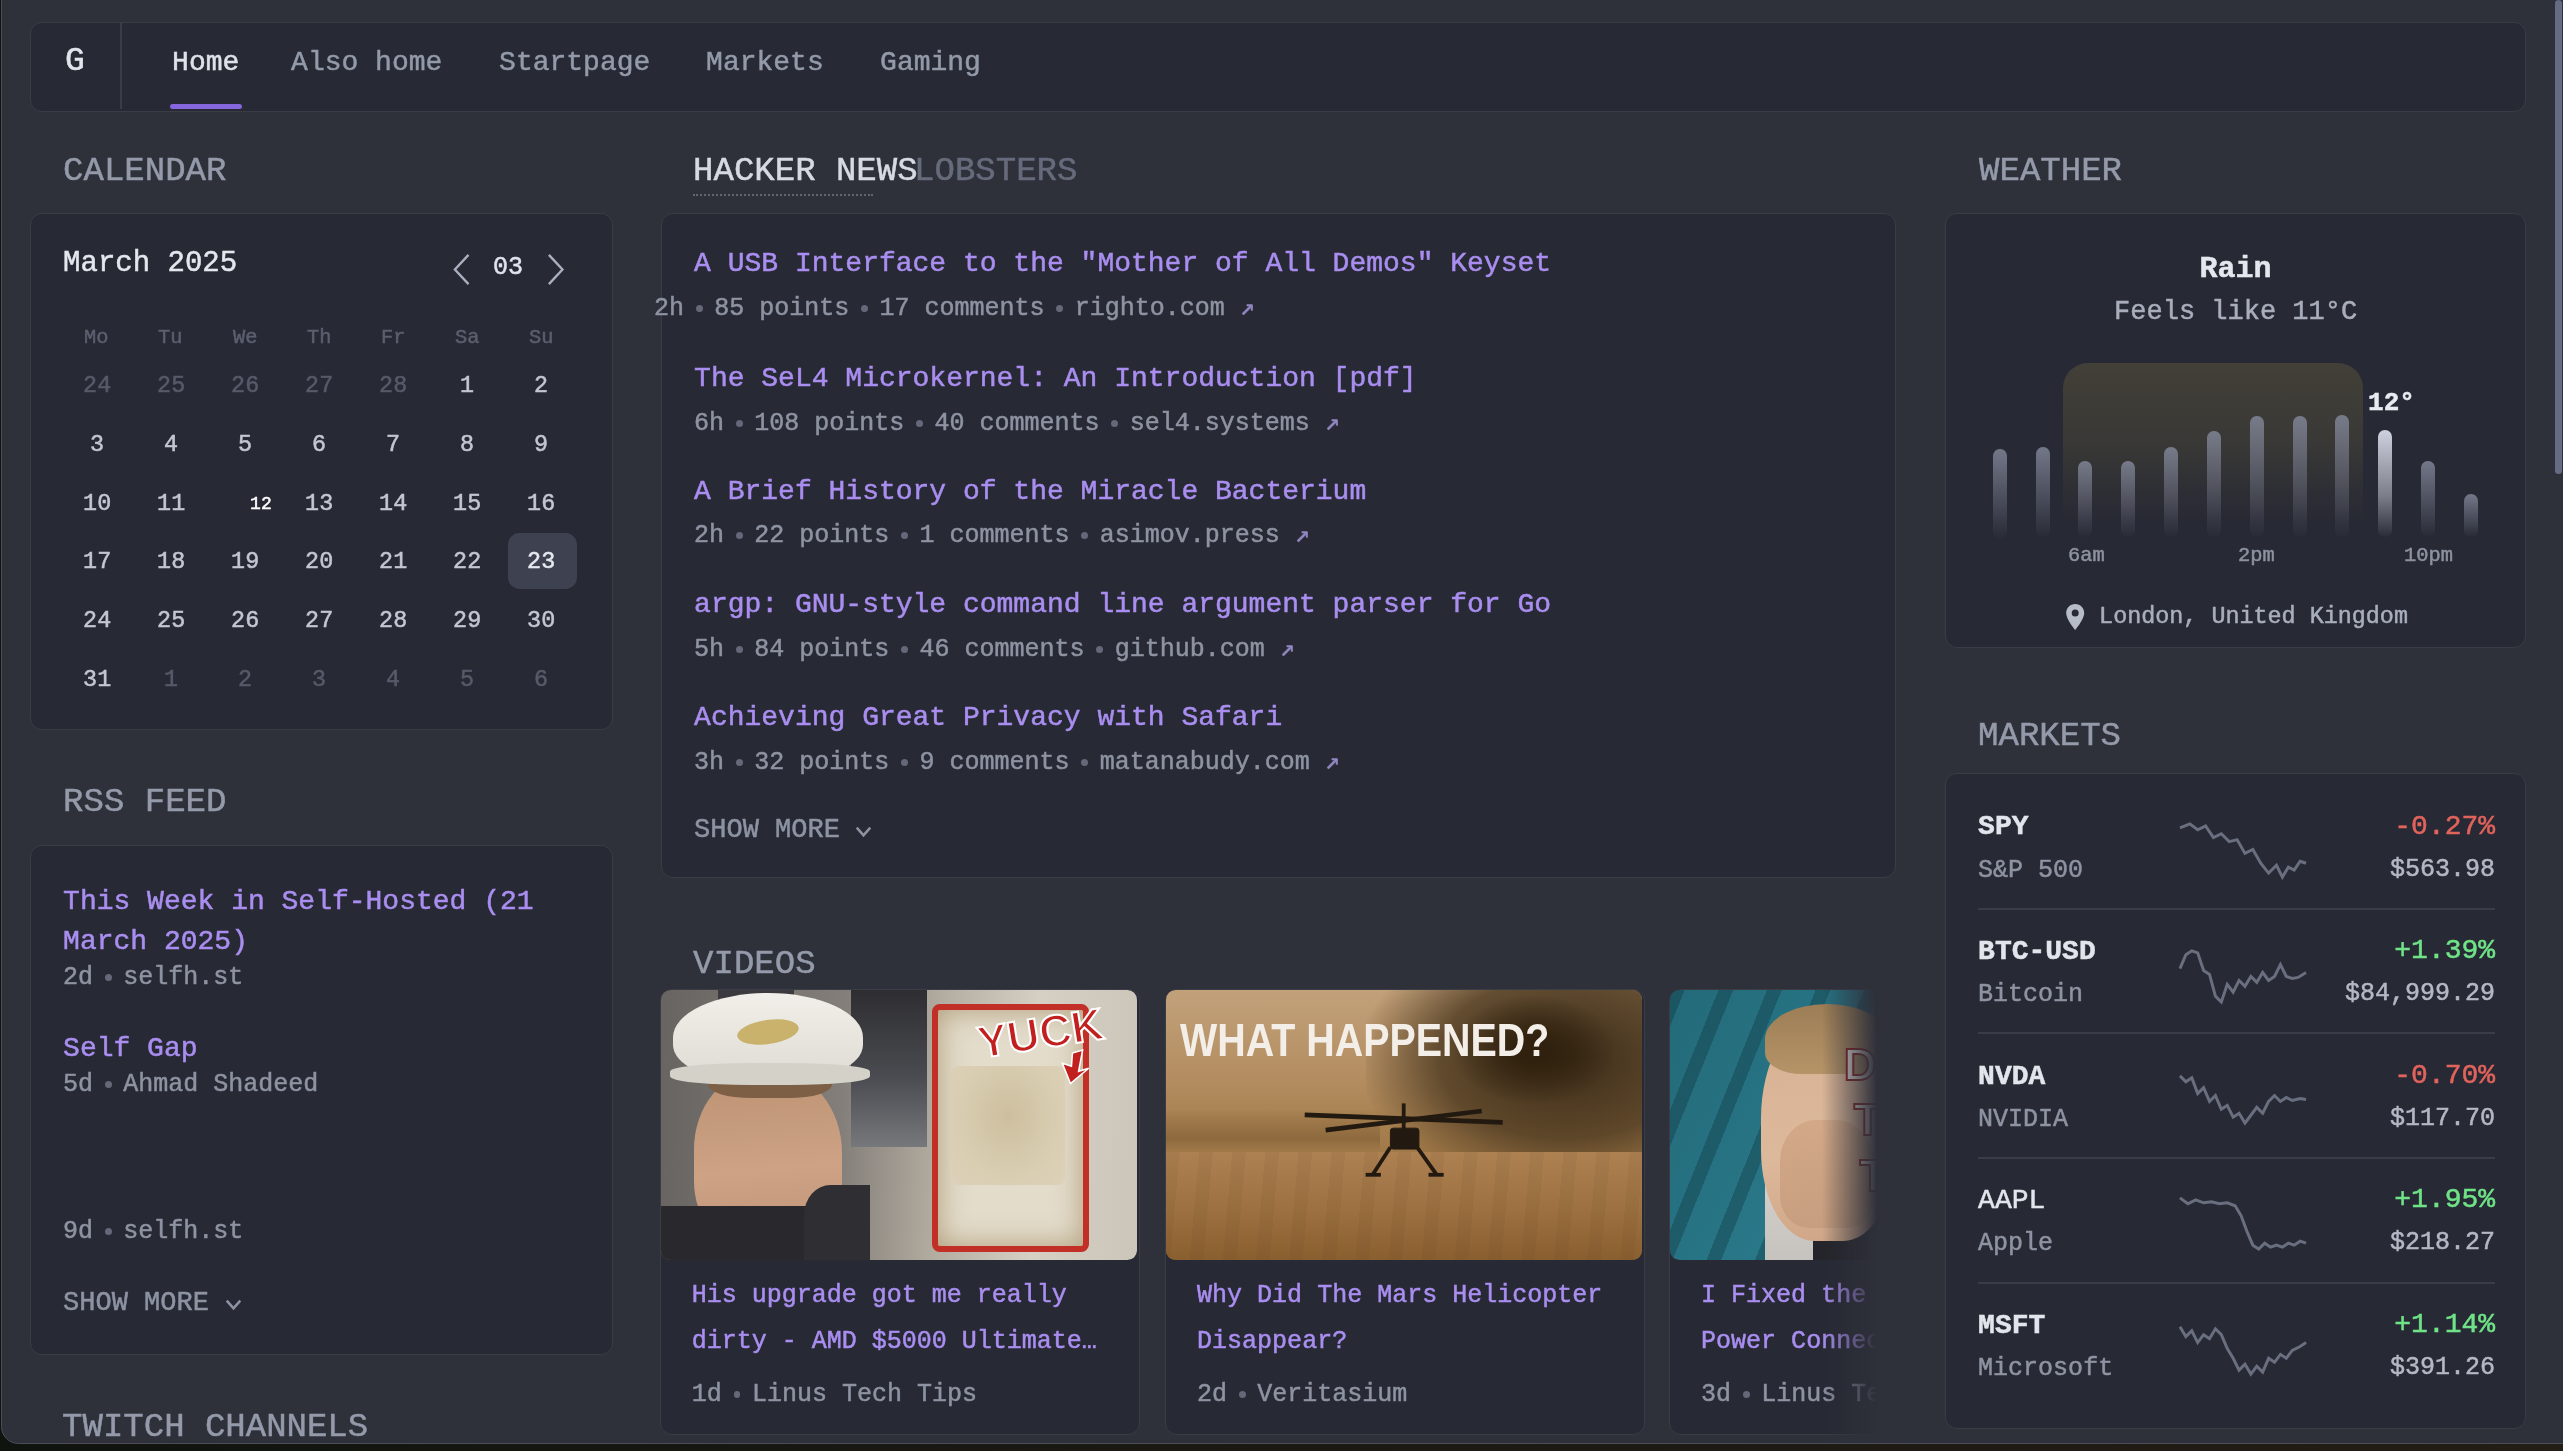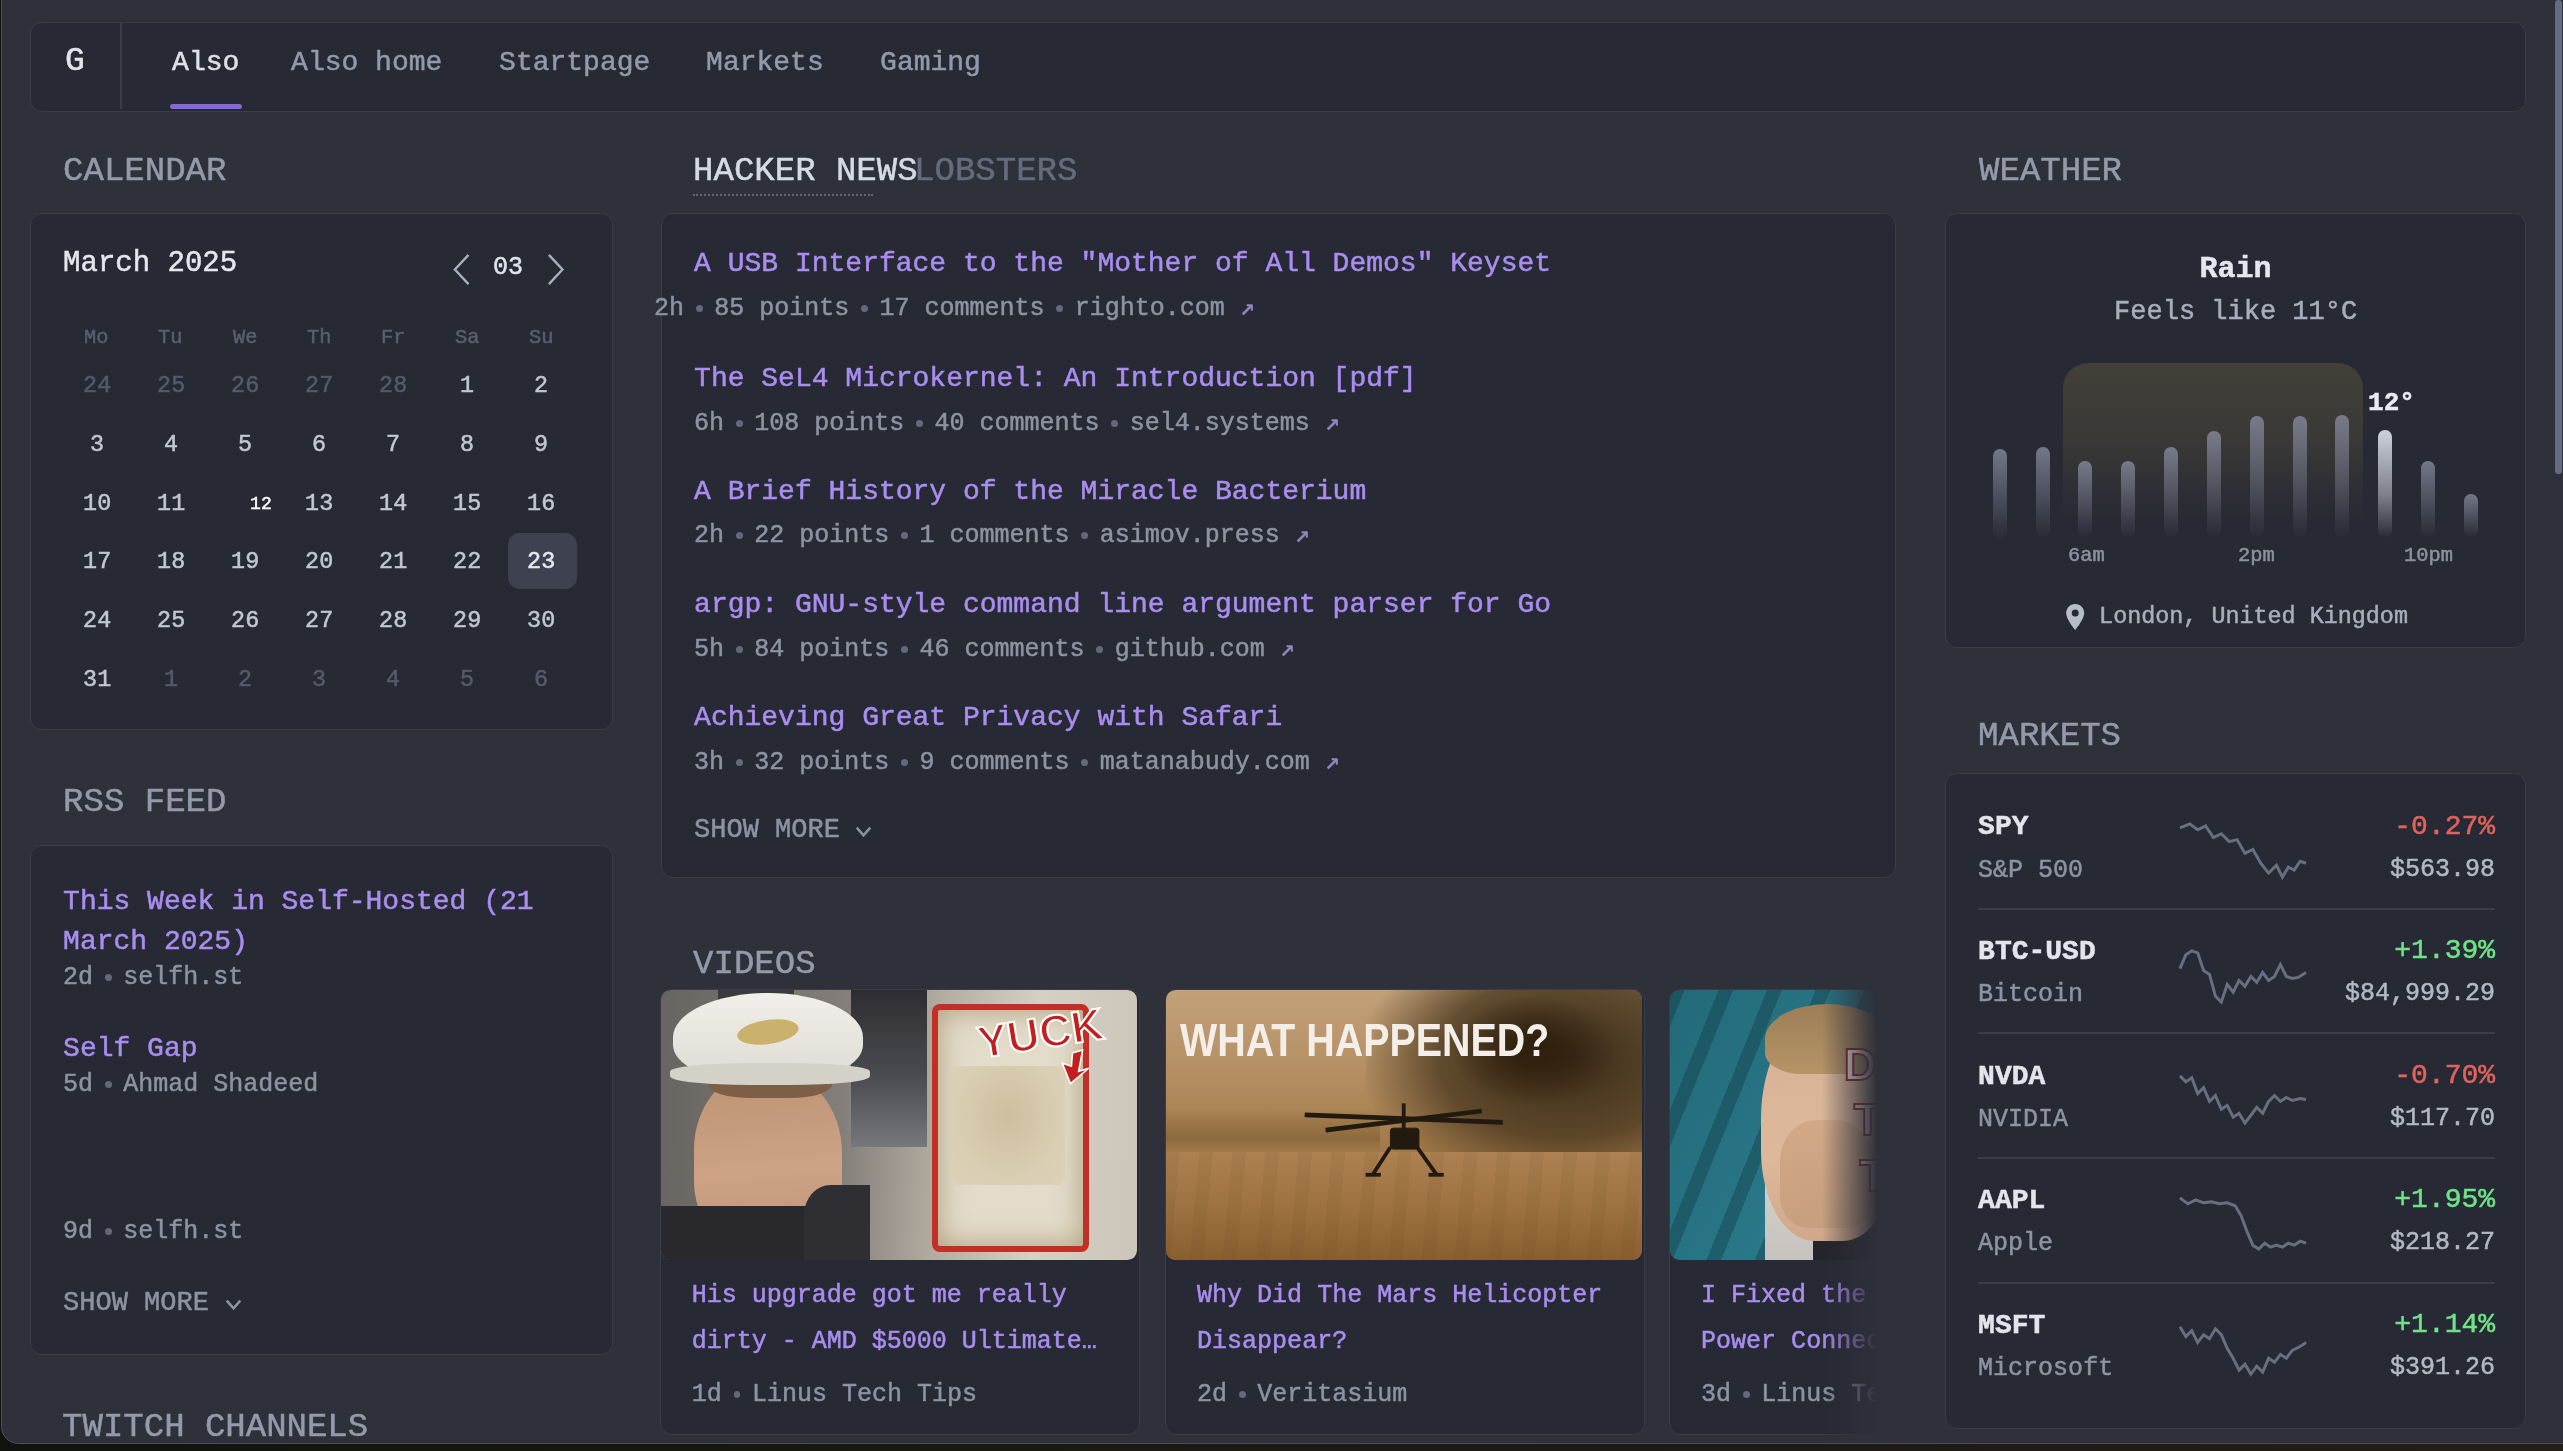--- a/index.html
+++ b/index.html
@@ -21,21 +21,21 @@
 </head>
 <body>
 <div id="win">
 <div id="page">
 
   <div class="abs" style="left:2556px; top:1px; width:6.8px; height:474px; border-radius:3.9px; background:#666b84;"></div>
 
   <div class="card" style="left:31px; top:22.4px; width:2496px; height:90px;"></div>
   <div class="t" style="left:66px; top:46px; font-size:33px; line-height:33px; color:#e2e5ec;">G</div>
   <div class="abs" style="left:121px; top:24px; width:1.9px; height:86px; background:#3a3c46;"></div>
-  <div class="t" style="left:173px; top:50px; font-size:28px; line-height:28px; color:#dfe2ea;">Also</div>
+  <div class="t" style="left:173px; top:50px; font-size:28px; line-height:28px; color:#dfe2ea;">Home</div>
   <div class="abs" style="left:171px; top:105px; width:72px; height:4.9px; background:#8566dd; border-radius:2.9px;"></div>
   <div class="t" style="left:292px; top:50px; font-size:28px; line-height:28px; color:#939aa9;">Also home</div>
   <div class="t" style="left:500px; top:50px; font-size:28px; line-height:28px; color:#939aa9;">Startpage</div>
   <div class="t" style="left:707px; top:50px; font-size:28px; line-height:28px; color:#939aa9;">Markets</div>
   <div class="t" style="left:881px; top:50px; font-size:28px; line-height:28px; color:#939aa9;">Gaming</div>
 
   <div class="lbl" style="left:64px; top:159px;">CALENDAR</div>
   <div class="lbl" style="left:694px; top:159px; color:#d6dae2;">HACKER NEWS</div>
   <div class="abs" style="left:694px; top:195px; width:180px; height:0; border-bottom:2.9px dotted #61656f;"></div>
   <div class="lbl" style="left:915px; top:159px; color:#666b7c;">LOBSTERS</div>
@@ -197,21 +197,21 @@
         </svg>
         <div class="abs" style="left:1979px; top:1033px; width:517px; height:1.9px; background:#3a3d48;"></div>
         <div class="t" style="left:1979px; top:1064px; font-size:28px; line-height:28px; font-weight:bold; color:#e2e5ec;">NVDA</div>
         <div class="t" style="left:1979px; top:1108px; font-size:25px; line-height:25px; color:#8e93a2;">NVIDIA</div>
         <div class="t" style="right:67px; top:1063px; font-size:28px; line-height:28px; color:#e0635c;">-0.70%</div>
         <div class="t" style="right:67px; top:1107px; font-size:25px; line-height:25px; color:#b4b8c5;">$117.70</div>
         <svg class="abs" style="left:2179px; top:1064px;" width="130" height="71" viewBox="0 0 132 66">
           <path d="M2,10 L8,16 L14,12 L20,28 L26,22 L32,36 L38,30 L44,44 L50,40 L56,52 L62,48 L68,58 L74,50 L80,42 L86,48 L92,36 L98,30 L104,36 L110,32 L116,35 L124,33 L130,34" fill="none" stroke="#6a6f80" stroke-width="3"></path>
         </svg>
         <div class="abs" style="left:1979px; top:1158px; width:517px; height:1.9px; background:#3a3d48;"></div>
-        <div class="t" style="left:1979px; top:1188px; font-size:28px; line-height:28px; font-weight:bold; color:#e2e5ec;">AAPL</div>
+        <div class="t" style="left:1979px; top:1188px; font-size:28px; line-height:28px; font-weight:normal; color:#e2e5ec;">AAPL</div>
         <div class="t" style="left:1979px; top:1232px; font-size:25px; line-height:25px; color:#8e93a2;">Apple</div>
         <div class="t" style="right:67px; top:1187px; font-size:28px; line-height:28px; color:#6fe387;">+1.95%</div>
         <div class="t" style="right:67px; top:1231px; font-size:25px; line-height:25px; color:#b4b8c5;">$218.27</div>
         <svg class="abs" style="left:2179px; top:1188px;" width="130" height="71" viewBox="0 0 132 66">
           <path d="M2,8 L10,14 L18,10 L26,13 L34,12 L42,14 L50,13 L58,16 L64,26 L70,42 L76,56 L82,60 L88,54 L94,58 L100,56 L106,58 L112,54 L118,56 L124,52 L130,54" fill="none" stroke="#6a6f80" stroke-width="3"></path>
         </svg>
         <div class="abs" style="left:1979px; top:1283px; width:517px; height:1.9px; background:#3a3d48;"></div>
         <div class="t" style="left:1979px; top:1313px; font-size:28px; line-height:28px; font-weight:bold; color:#e2e5ec;">MSFT</div>
         <div class="t" style="left:1979px; top:1357px; font-size:25px; line-height:25px; color:#8e93a2;text-align:center;">Microsoft</div>
         <div class="t" style="right:67px; top:1312px; font-size:28px; line-height:28px; color:#6fe387;">+1.14%</div>

